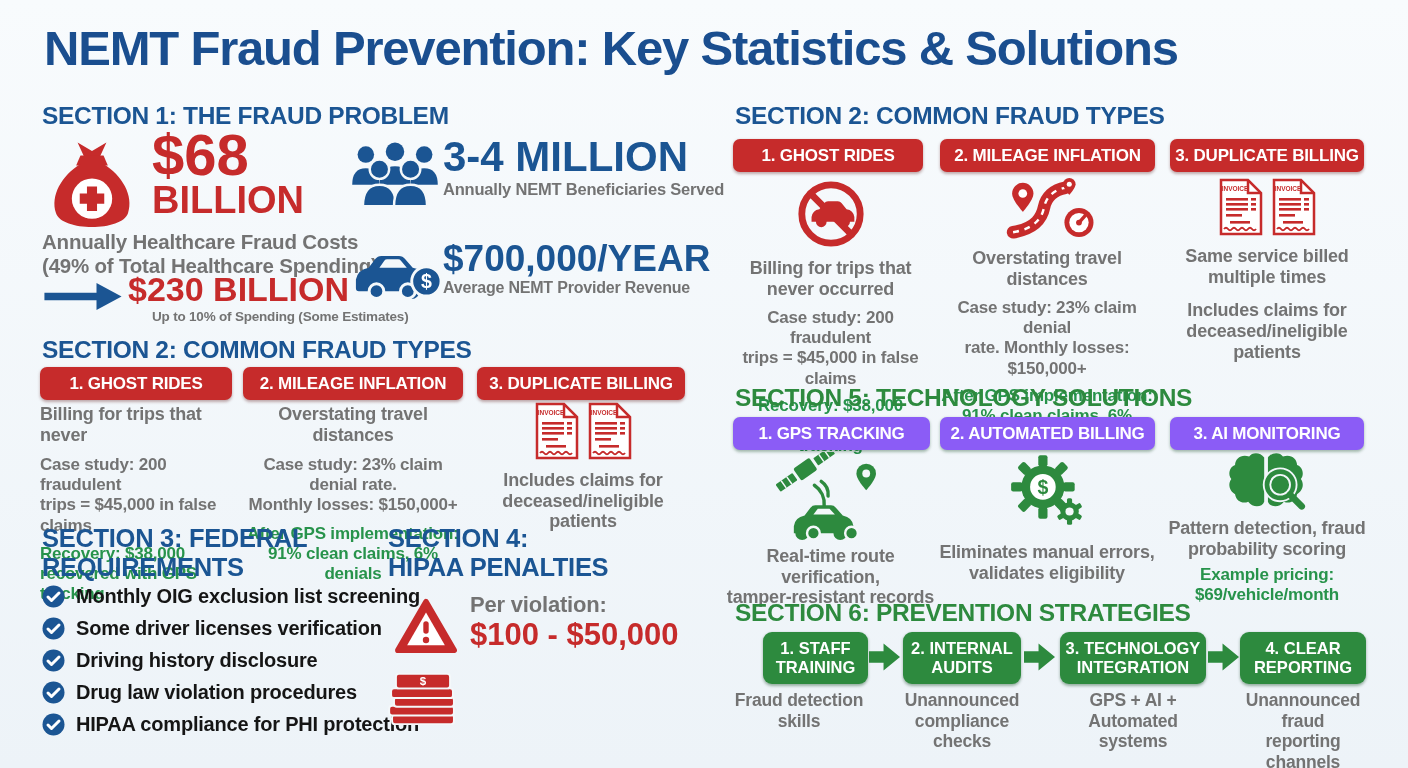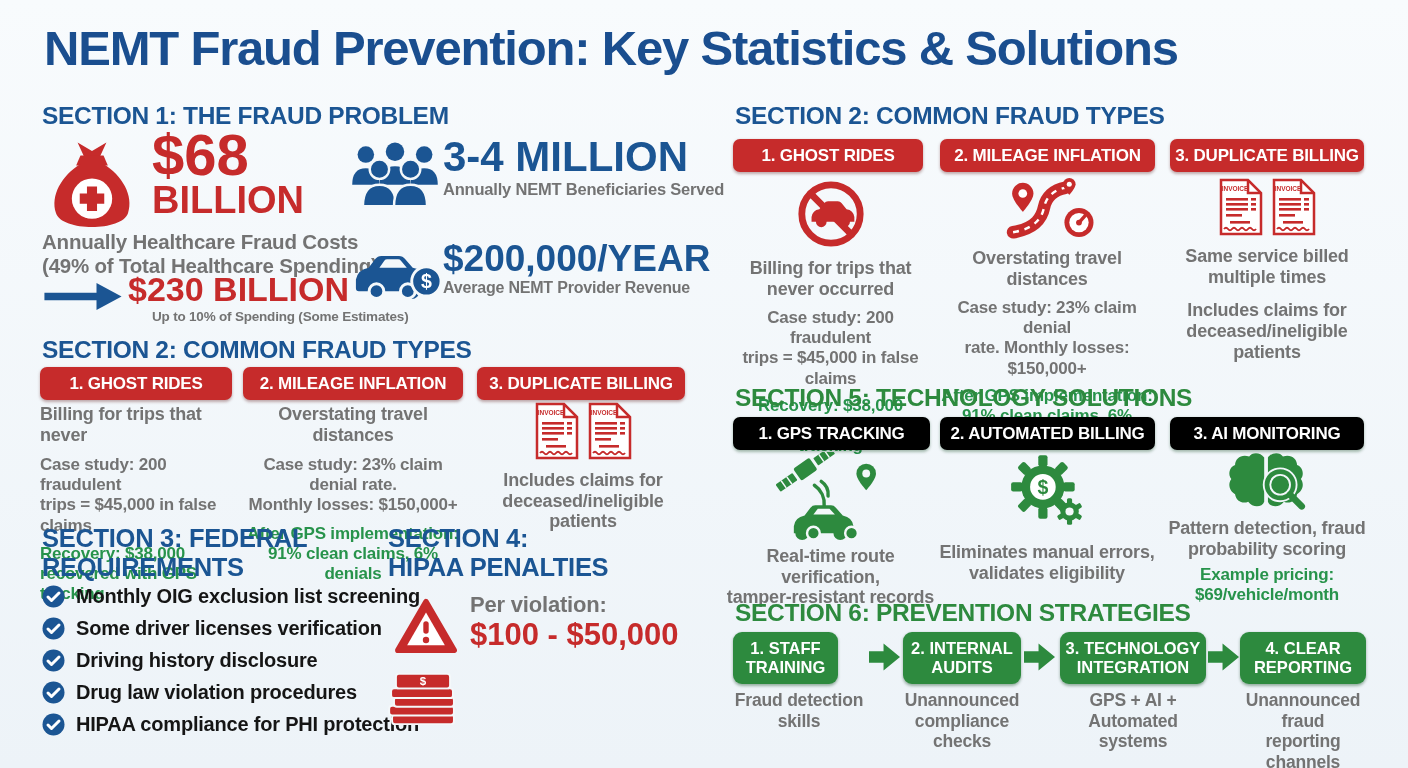--- a/index.html
+++ b/index.html
@@ -6,21 +6,21 @@
   html,body{width:1408px;height:768px}
   body{font-family:"Liberation Sans",sans-serif;background:linear-gradient(180deg,#f8fbfd 0%,#edf3f8 100%);overflow:hidden}
   #canvas{position:relative;width:1408px;height:768px}
   .abs{position:absolute}
   .title{font-size:49px;font-weight:800;color:#1a4e8f;letter-spacing:-1.2px;white-space:nowrap}
   .hdr{font-weight:800;font-size:24.5px;letter-spacing:-0.3px;line-height:1.12;white-space:pre-line}
   .blue{color:#1b5593}
   .green{color:#2d8a3e}
   .pill{background:#c62b2b;color:#fff;font-weight:700;font-size:17px;letter-spacing:-0.2px;border-radius:7px;
         display:flex;align-items:center;justify-content:center;height:33px;box-shadow:0 1.5px 3px rgba(90,20,20,.35)}
-  .pill.g{background:#000000;box-shadow:0 1.5px 3px rgba(15,70,30,.35)}
+  .pill.g{background:#8b5cf6;box-shadow:0 1.5px 3px rgba(15,70,30,.35)}
   .tb{color:#737373;font-weight:700;letter-spacing:-0.2px}
   .tg{color:#27934b;font-weight:700;letter-spacing:-0.2px}
   .tr{color:#c62b2b;font-weight:800}
   .tbl{color:#1b5593;font-weight:800}
   .pre{white-space:pre-line}
   .ctr{text-align:center}
   .col{display:flex;flex-direction:column;align-items:center}
   .desc{font-size:18px;line-height:1.15}
   .detail{font-size:17px;line-height:1.18}
   .chk-row{display:flex;align-items:center;gap:11px;margin-bottom:9px}
@@ -83,21 +83,21 @@
 
   <svg class="abs" style="left:352px;top:246px" width="92" height="57" viewBox="0 0 94 58">
     <path d="M4 34 q2-10 13-12 l7-9 q2-3 6-3 h18 q4 0 6 3 l8 9 q13 2 15 12 v9 q0 3-3 3 h-5 a8 8 0 0 1-16 0 H33 a8 8 0 0 1-16 0 H7 q-3 0-3-3 z" fill="#1b5593"></path>
     <path d="M28 22 l5-7 q1-1.5 3-1.5 h11 q2 0 3 1.5 l6 7 z" fill="#f4f8fa"></path>
     <circle cx="25" cy="46" r="7.5" fill="#1b5593" stroke="#f4f8fa" stroke-width="3"></circle>
     <circle cx="57" cy="46" r="7.5" fill="#1b5593" stroke="#f4f8fa" stroke-width="3"></circle>
     <circle cx="76" cy="36" r="15" fill="#1b5593" stroke="#f4f8fa" stroke-width="3"></circle>
     <text x="76" y="43" font-size="20" font-weight="bold" text-anchor="middle" fill="#fff">$</text>
   </svg>
   <div class="abs" style="left:443px;top:240px">
-    <div class="tbl" style="font-size:37px;line-height:1">$200,000/YEAR</div>
+    <div class="tbl" style="font-size:37px;line-height:1">$700,000/YEAR</div>
     <div class="tb" style="font-size:16px;margin-top:2px">Average NEMT Provider Revenue</div>
   </div>
 
   <div class="abs hdr blue" style="left:42px;top:336px">SECTION 2: COMMON FRAUD TYPES</div>
   <div class="abs pill" style="left:40px;top:367px;width:192px">1. GHOST RIDES</div>
   <div class="abs pill" style="left:243px;top:367px;width:220px">2. MILEAGE INFLATION</div>
   <div class="abs pill" style="left:477px;top:367px;width:208px">3. DUPLICATE BILLING</div>
 
   <div class="abs" style="left:40px;top:404px;width:205px">
     <div class="tb pre desc">Billing for trips that never</div>
@@ -362,21 +362,21 @@
       <line x1="67.5" y1="47.5" x2="80" y2="60" stroke="#2d8a3e" stroke-width="7" stroke-linecap="round"></line>
     </svg>
     <div class="tb pre desc ctr" style="margin-top:6px">Pattern detection, fraud
 probability scoring</div>
     <div class="tg pre detail ctr" style="margin-top:6px">Example pricing:
 $69/vehicle/month</div>
   </div>
 
   <div class="abs hdr green" style="left:735px;top:599px">SECTION 6: PREVENTION STRATEGIES</div>
 
-  <div class="abs step-box" style="left:733px;top:632px;width:105px">1. STAFF
+  <div class="abs step-box" style="left:763px;top:632px;width:105px">1. STAFF
 TRAINING</div>
   <svg class="abs" style="left:869px;top:643px" width="31" height="28" viewBox="0 0 32 28">
       <path d="M0 8 h15 v-8 l17 14 -17 14 v-8 H0 z" fill="#2d8a3e"></path>
     </svg>
   <div class="abs step-box" style="left:903px;top:632px;width:118px">2. INTERNAL
 AUDITS</div>
   <svg class="abs" style="left:1024px;top:643px" width="31" height="28" viewBox="0 0 32 28">
       <path d="M0 8 h15 v-8 l17 14 -17 14 v-8 H0 z" fill="#2d8a3e"></path>
     </svg>
   <div class="abs step-box" style="left:1060px;top:632px;width:146px">3. TECHNOLOGY

